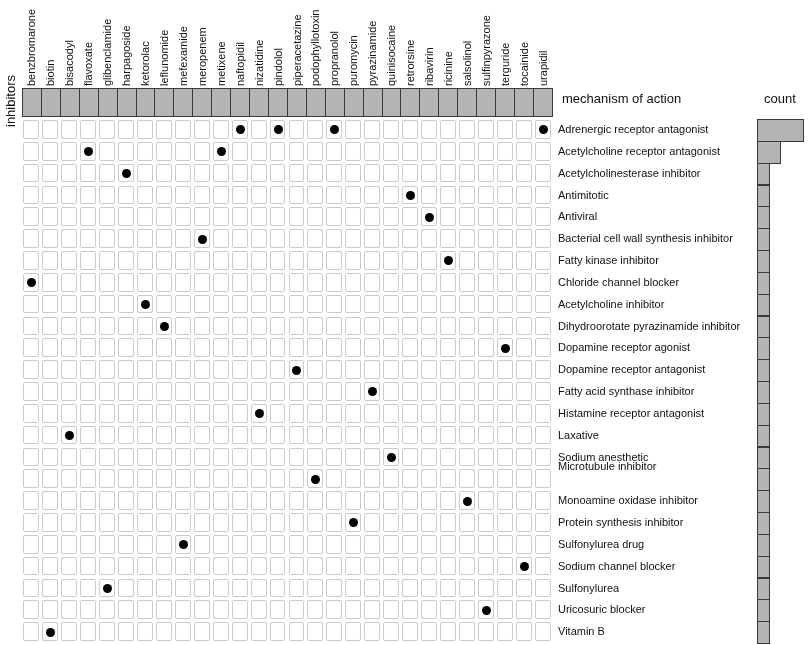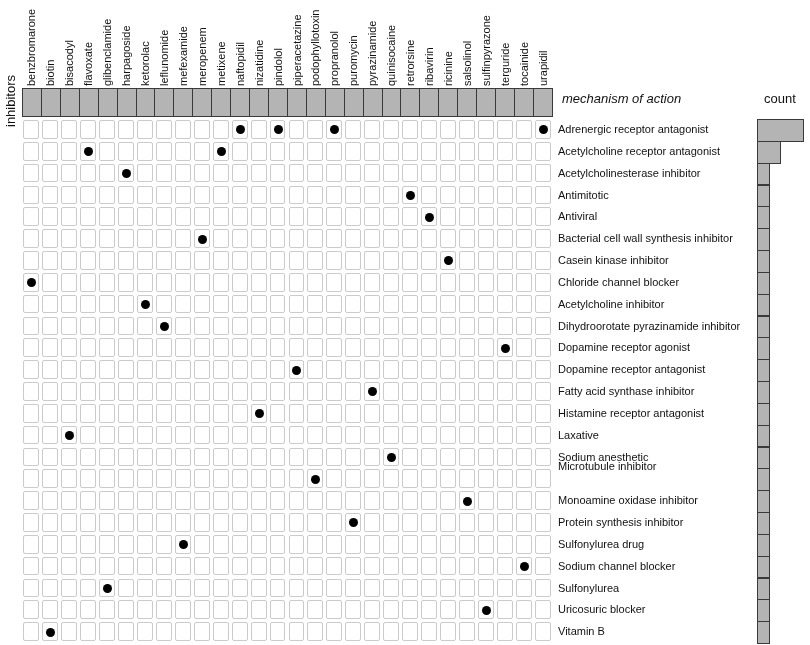--- a/index.html
+++ b/index.html
@@ -80,21 +80,20 @@
     font-size: 11px;
     color: #111111;
     white-space: nowrap;
   }
   #mechanism-label {
     position: absolute;
     left: 562px; top: 91px;
     font-size: 13px;
     color: #111111;
     white-space: nowrap;
-    font-style: italic;
   }
   
   #count-label {
     position: absolute;
     left: 755px; top: 91px;
     width: 50px;
     text-align: center;
     font-size: 13px;
     color: #111111;
   }
@@ -873,21 +872,21 @@
       <div class="dot" style="background: rgb(0, 0, 0); left: 517.018px; top: 6.41667px;"></div>
     </div>
   <div id="mechanism-label">mechanism of action</div>
   <div id="row-labels">
       <div class="row-label" style="top: 119px; height: 21.8333px; line-height: 21.8333px;">Adrenergic receptor antagonist</div>
       <div class="row-label" style="top: 140.833px; height: 21.8333px; line-height: 21.8333px;">Acetylcholine receptor antagonist</div>
       <div class="row-label" style="top: 162.667px; height: 21.8333px; line-height: 21.8333px;">Acetylcholinesterase inhibitor</div>
       <div class="row-label" style="top: 184.5px; height: 21.8333px; line-height: 21.8333px;">Antimitotic</div>
       <div class="row-label" style="top: 206.333px; height: 21.8333px; line-height: 21.8333px;">Antiviral</div>
       <div class="row-label" style="top: 228.167px; height: 21.8333px; line-height: 21.8333px;">Bacterial cell wall synthesis inhibitor</div>
-      <div class="row-label" style="top: 250px; height: 21.8333px; line-height: 21.8333px;">Casein kinase inhibitor</div>
+      <div class="row-label" style="top: 250px; height: 21.8333px; line-height: 21.8333px;">Fatty kinase inhibitor</div>
       <div class="row-label" style="top: 271.833px; height: 21.8333px; line-height: 21.8333px;">Chloride channel blocker</div>
       <div class="row-label" style="top: 293.667px; height: 21.8333px; line-height: 21.8333px;">Acetylcholine inhibitor</div>
       <div class="row-label" style="top: 315.5px; height: 21.8333px; line-height: 21.8333px;">Dihydroorotate pyrazinamide inhibitor</div>
       <div class="row-label" style="top: 337.333px; height: 21.8333px; line-height: 21.8333px;">Dopamine receptor agonist</div>
       <div class="row-label" style="top: 359.167px; height: 21.8333px; line-height: 21.8333px;">Dopamine receptor antagonist</div>
       <div class="row-label" style="top: 381px; height: 21.8333px; line-height: 21.8333px;">Fatty acid synthase inhibitor</div>
       <div class="row-label" style="top: 402.833px; height: 21.8333px; line-height: 21.8333px;">Histamine receptor antagonist</div>
       <div class="row-label" style="top: 424.667px; height: 21.8333px; line-height: 21.8333px;">Laxative</div>
       <div class="row-label" style="top: 446.5px; height: 21.8333px; line-height: 21.8333px;">Sodium anesthetic</div>
       <div class="row-label" style="top: 456px; height: 21.8333px; line-height: 21.8333px;">Microtubule inhibitor</div>

